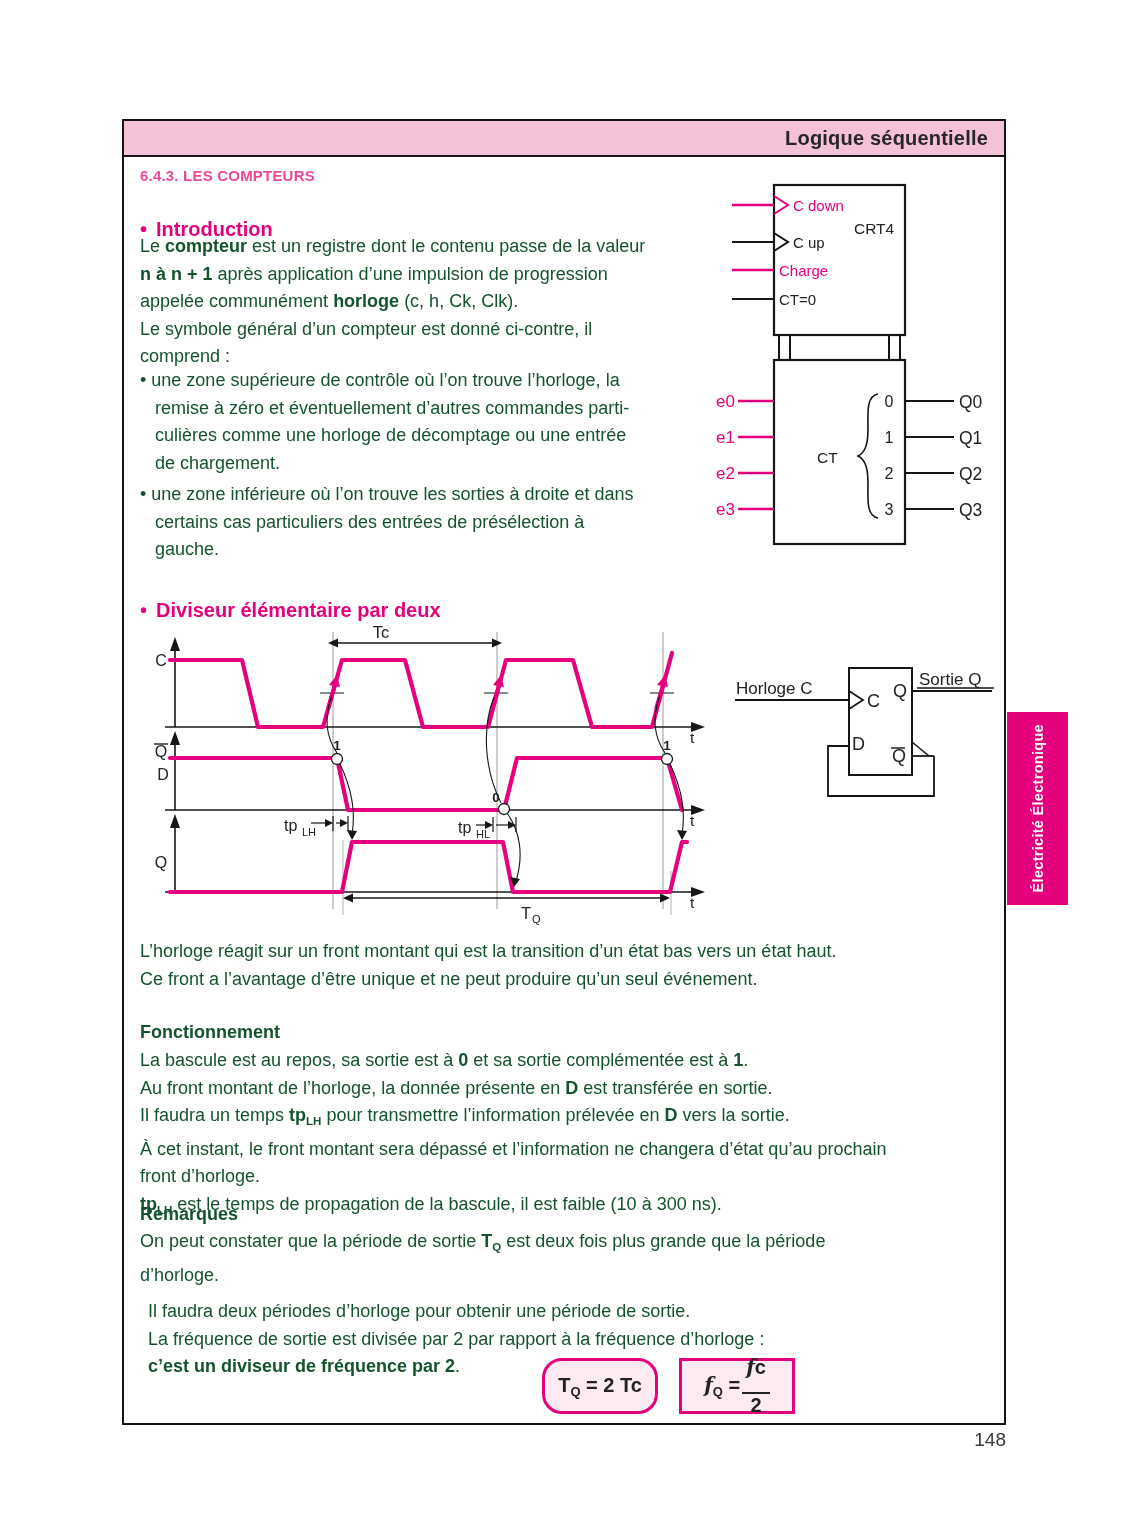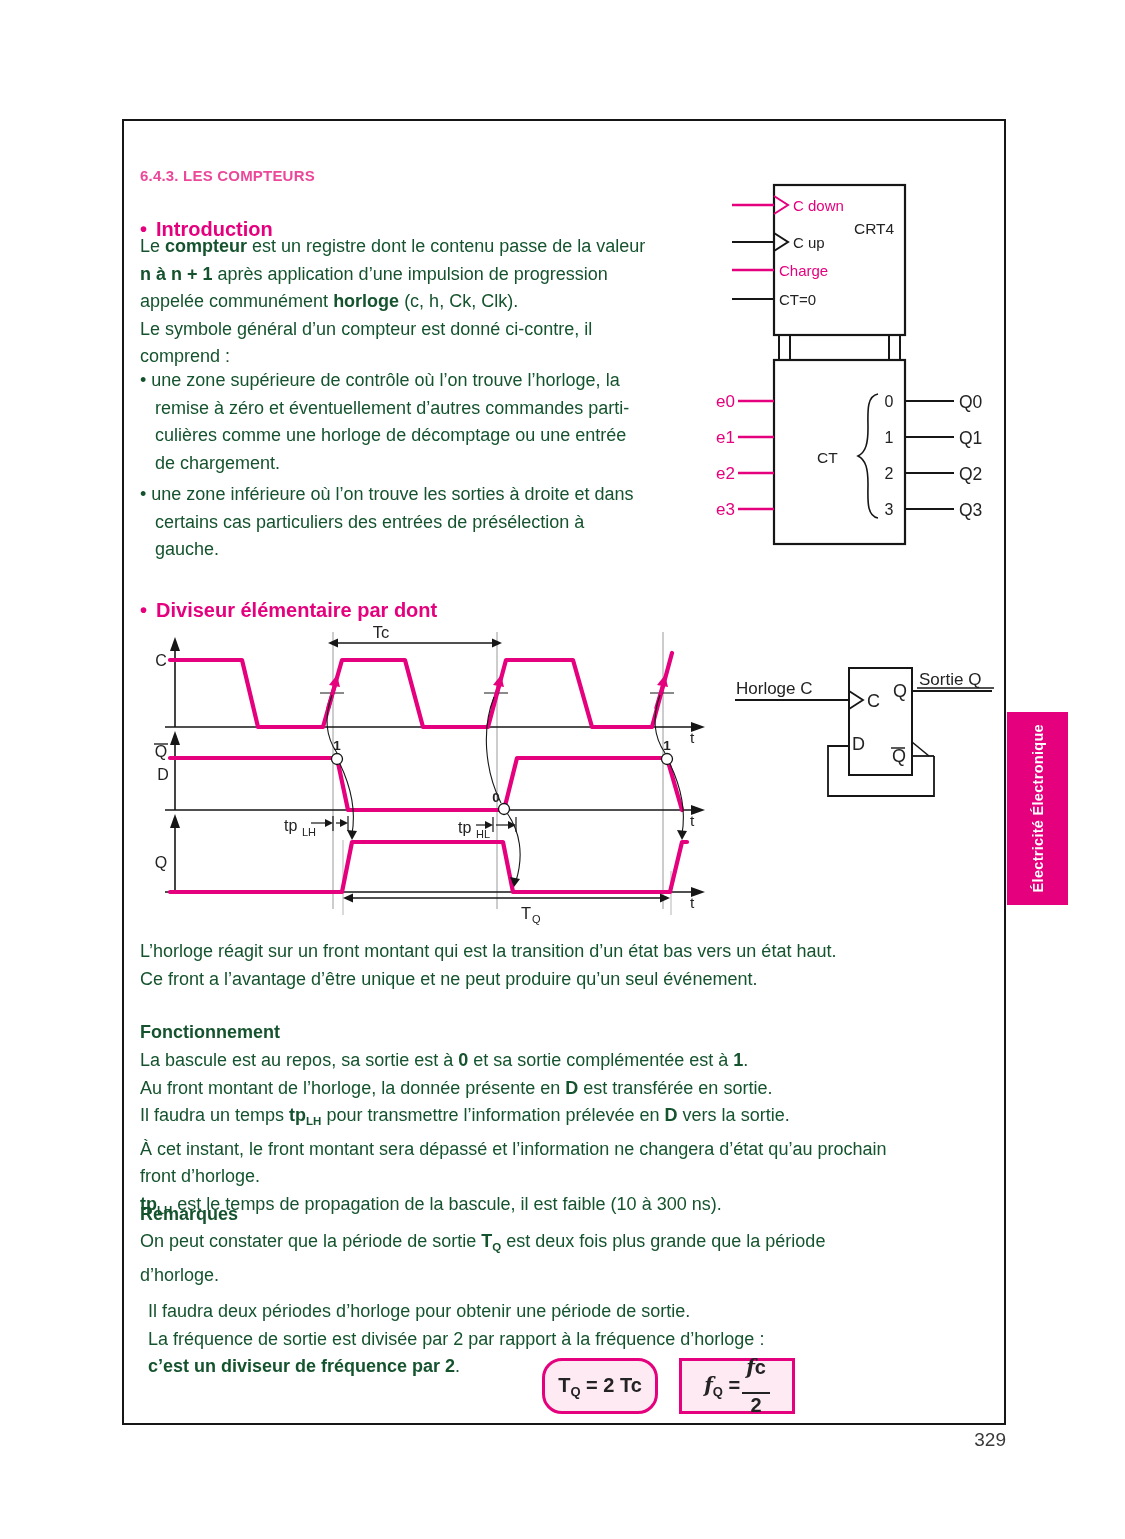--- a/index.html
+++ b/index.html
@@ -42,39 +42,42 @@
     font-size:19px; color:#3a3a3a; }
 
   svg text { font-family:"Liberation Sans", sans-serif; fill:#232323; }
   svg .mgt { fill:#e5007d; }
 </style>
 </head>
 <body>
 
 <div class="frame">
 
+  <div class="header-bar">
+    <span class="title">Logique séquentielle</span>
+  </div>
 
   <div class="abs sec-title" style="left:16px; top:46px;">6.4.3. LES COMPTEURS</div>
 
   <div class="abs sub-head" style="left:16px; top:80px;">
     <span class="bm">•</span><span>Introduction</span>
   </div>
 
   <div class="abs body-text" style="left:16px; top:112px; width:578px;"><span class="sg-n">Le </span><span class="sg-b">compteur</span><span class="sg-n"> est un registre dont le contenu passe de la valeur</span><br><span class="sg-b">n à n + 1</span><span class="sg-n"> après application d’une impulsion de progression</span><br><span class="sg-n">appelée communément </span><span class="sg-b">horloge</span><span class="sg-n"> (c, h, Ck, Clk).</span><br><span class="sg-n">Le symbole général d’un compteur est donné ci-contre, il</span><br><span class="sg-n">comprend :</span></div>
 
   <div class="abs body-text hang" style="left:16px; top:246px; width:592px;">
     <span>•</span><span> </span><span><span class="sg-n">une zone supérieure de contrôle où l’on trouve l’horloge, la</span><br><span class="sg-n">remise à zéro et éventuellement d’autres commandes parti-</span><br><span class="sg-n">culières comme une horloge de décomptage ou une entrée</span><br><span class="sg-n">de chargement.</span></span>
   </div>
 
   <div class="abs body-text hang" style="left:16px; top:360px; width:592px;">
     <span>•</span><span> </span><span><span class="sg-n">une zone inférieure où l’on trouve les sorties à droite et dans</span><br><span class="sg-n">certains cas particuliers des entrées de présélection à</span><br><span class="sg-n">gauche.</span></span>
   </div>
 
   <div class="abs sub-head" style="left:16px; top:461px;">
-    <span class="bm">•</span><span>Diviseur élémentaire par dont</span>
+    <span class="bm">•</span><span>Diviseur élémentaire par deux</span>
   </div>
 
   <svg class="abs" style="left:588px; top:46px;" width="290" height="385" viewBox="0 0 290 385">
     <rect x="62" y="18" width="131" height="150" fill="none" stroke="#161616" stroke-width="2.2"></rect>
     <rect x="62" y="193" width="131" height="184" fill="none" stroke="#161616" stroke-width="2.2"></rect>
     <line x1="67" y1="168" x2="67" y2="193" stroke="#161616" stroke-width="2"></line>
     <line x1="78" y1="168" x2="78" y2="193" stroke="#161616" stroke-width="2"></line>
     <line x1="177" y1="168" x2="177" y2="193" stroke="#161616" stroke-width="2"></line>
     <line x1="188" y1="168" x2="188" y2="193" stroke="#161616" stroke-width="2"></line>
 
@@ -253,13 +256,13 @@
         <span class="den sg-b">2</span>
       </span>
   </div>
 
 </div>
 
 <div class="side-tab">
   <span>Électricité Électronique</span>
 </div>
 
-<div class="page-num">329</div>
+<div class="page-num">148</div>
 
 </body></html>

